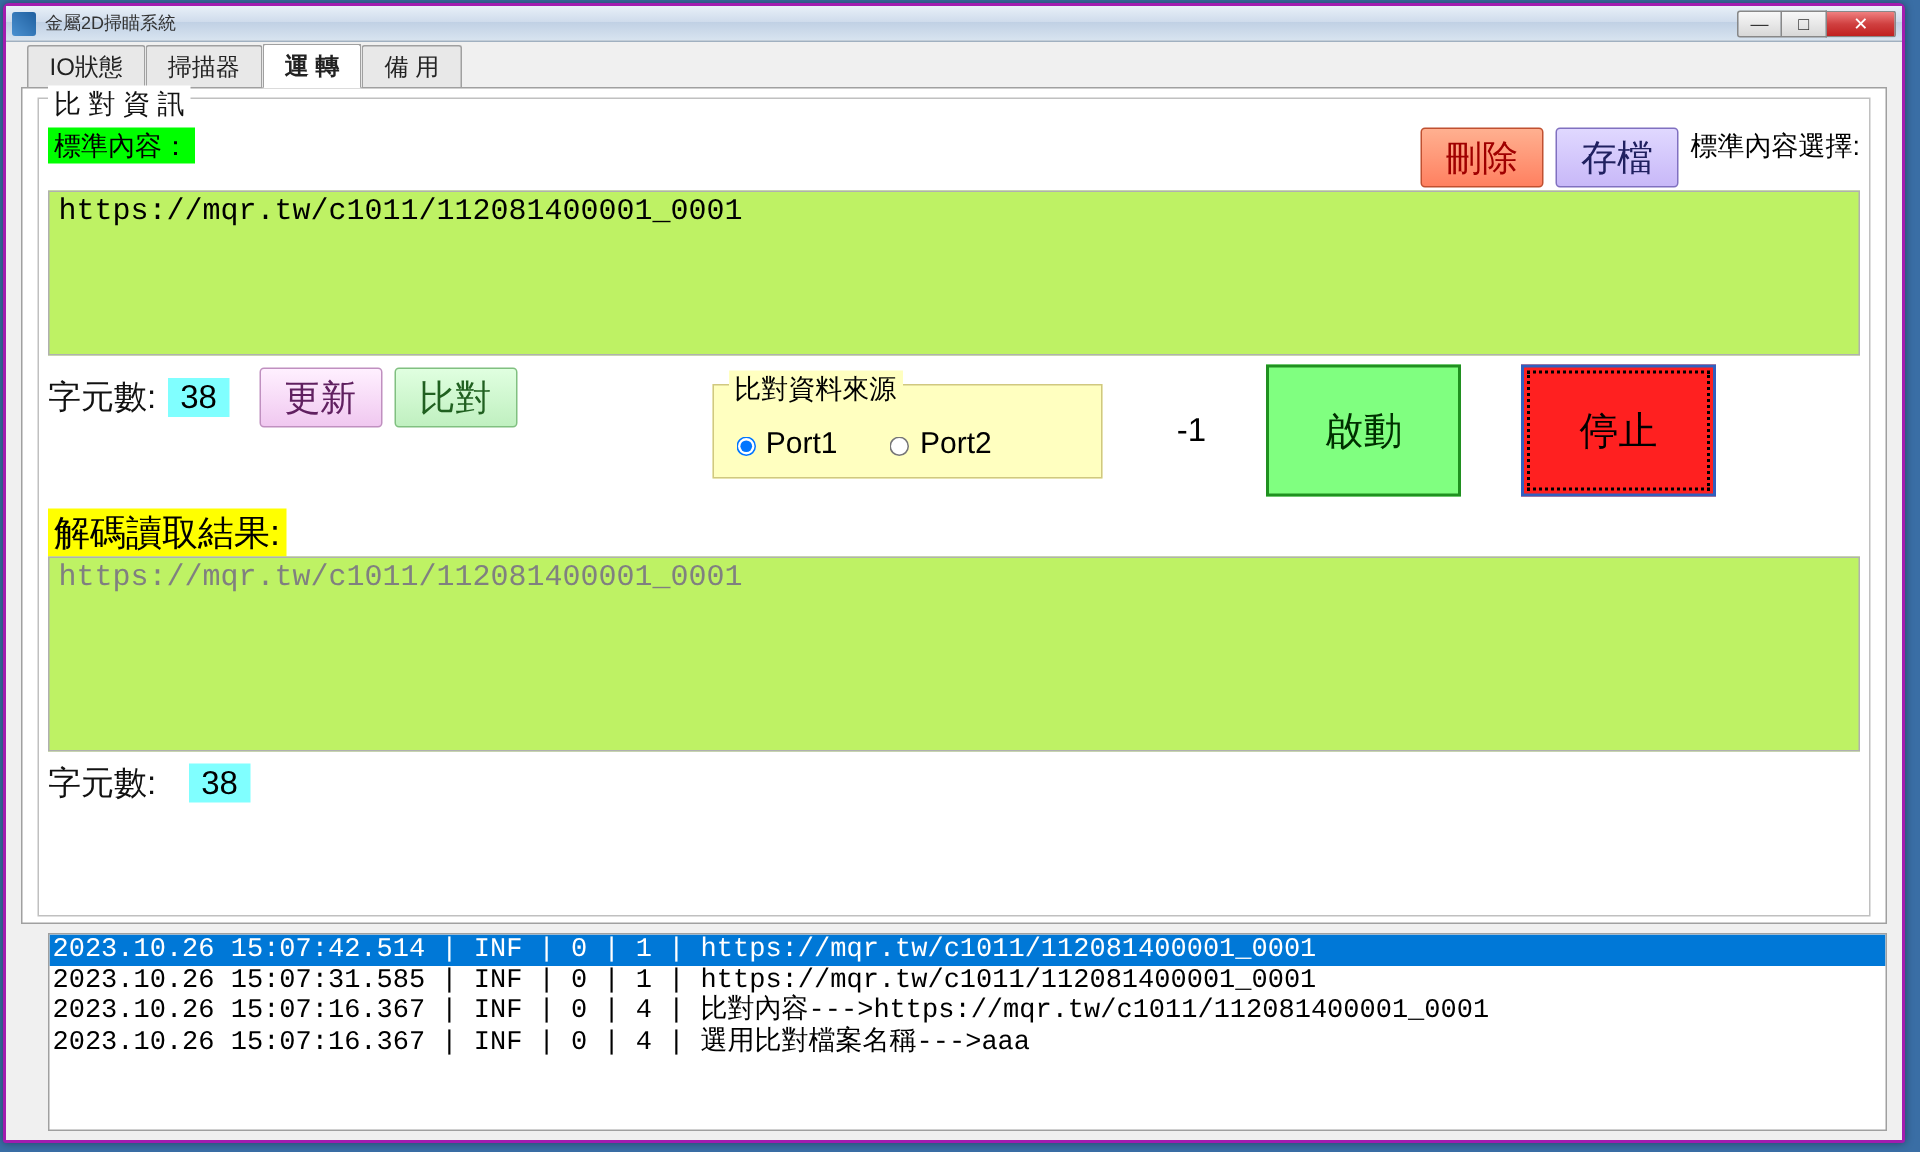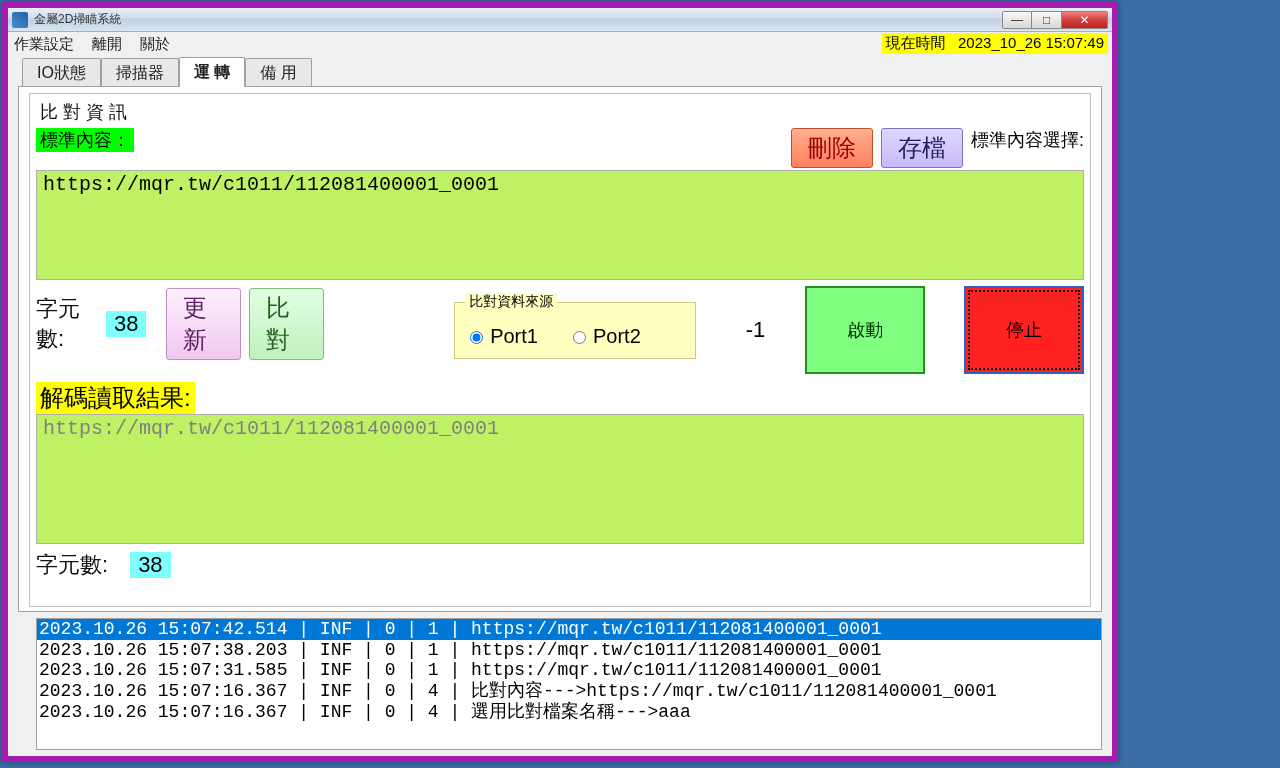--- a/index.html
+++ b/index.html
@@ -5,25 +5,25 @@
   * { box-sizing: border-box; }
   html, body {
     margin: 0; padding: 0;
     font-family: "Microsoft JhengHei", "PMingLiU", sans-serif;
     font-size: 14px;
     background: linear-gradient(to bottom, #3a6ea5 0%, #3a6ea5 100%);
     width: 1280px; height: 768px;
     overflow: hidden;
   }
   .window {
-    width: 1116px;
+    width: 1268px;
     height: 760px;
     margin: 2px;
     background: #f0f0f0;
-    border: 6px solid #a21caf;
+    border: 2px solid #a21caf;
     border-radius: 4px 4px 2px 2px;
     box-shadow: 0 0 6px rgba(0,0,0,0.4);
     display: flex;
     flex-direction: column;
     position: relative;
   }
   .titlebar {
     height: 24px;
     background: linear-gradient(to bottom, #e8f0f8 0%, #d0dcec 45%, #c0d0e4 46%, #d8e4f0 100%);
     border-bottom: 1px solid #a0b0c0;
@@ -101,21 +101,21 @@
     margin: 0 10px 4px 10px;
     background: #fff;
     border: 1px solid #a0a0a0;
     padding: 6px 10px 4px 10px;
     display:flex;
     flex-direction:column;
     position: relative;
   }
   .fieldset {
     border: 1px solid #c0c0c0;
-    padding: 20px 6px 6px 6px;
+    padding: 5px 6px 6px 6px;
     margin-top: 0;
     flex: 1;
     display:flex;
     flex-direction:column;
     position: relative;
   }
   .legend {
     position: relative;
     top: -14px;
     background: #fff;
@@ -217,30 +217,30 @@
     width: 260px;
     position: relative;
     margin-left: 120px;
   }
   .port-legend {
     position: relative;
     top: -14px;
     background: #ffffc0;
     width: fit-content;
     padding: 0 4px;
-    font-size: 14px;
+    font-size: 18px;
     color:#000;
     margin-bottom: -6px;
   }
   .port-opts { display:flex; gap: 30px; font-size: 20px; margin-top: 6px; }
   .port-opts label { display:flex; align-items:center; gap:4px; }
   .neg1 { font-size: 22px; margin: 0 30px 0 40px; }
   .bigbtn {
     width: 130px; height: 88px;
-    font-size: 18px;
+    font-size: 26px;
     border: 2px solid #888;
     display:flex; align-items:center; justify-content:center;
   }
   .bigbtn.start { background: #80ff80; border-color:#209020; color:#003000; }
   .bigbtn.stop  { background: #ff2020; border-color:#3060c0; color:#000000; outline: 2px dotted #000; outline-offset: -6px;}
   .log-box {
     margin: 2px 10px 6px 28px;
     border: 1px solid #a0a0a0;
     height: 132px;
     background:#fff;
@@ -264,30 +264,20 @@
   <div class="titlebar">
     <div class="app-icon"></div>
     <div class="title-text">金屬2D掃瞄系統</div>
     <div class="winbtns">
       <div class="winbtn min">—</div>
       <div class="winbtn max">□</div>
       <div class="winbtn close">✕</div>
     </div>
   </div>
 
-  <div class="menubar">
-    <span class="mitem">作業設定</span>
-    <span class="mitem">離開</span>
-    <span class="mitem">關於</span>
-    <span class="time-badge">
-      <span>現在時間</span>
-      &nbsp;
-      <span>2023_10_26 15:07:49</span>
-    </span>
-  </div>
 
   <div class="tabs">
     <div class="tab">IO狀態</div>
     <div class="tab">掃描器</div>
     <div class="tab active">運 轉</div>
     <div class="tab">備 用</div>
   </div>
 
   <div class="client">
     <div class="fieldset">
@@ -341,19 +331,18 @@
       <div class="count-row" style="margin-top:6px">
         <span class="count-label">字元數:</span>
         <span style="width:6px"></span>
         <span class="count-val">38</span>
       </div>
     </div>
   </div>
 
   <div class="log-box">
     <div class="log-row sel">2023.10.26 15:07:42.514 | INF | 0 | 1 | https://mqr.tw/c1011/112081400001_0001</div>
-    <div class="log-row">2023.10.26 15:07:38.203 | INF | 0 | 1 | https://mqr.tw/c1011/112081400001_0001</div>
     <div class="log-row">2023.10.26 15:07:31.585 | INF | 0 | 1 | https://mqr.tw/c1011/112081400001_0001</div>
     <div class="log-row">2023.10.26 15:07:16.367 | INF | 0 | 4 | 比對內容---&gt;https://mqr.tw/c1011/112081400001_0001</div>
     <div class="log-row">2023.10.26 15:07:16.367 | INF | 0 | 4 | 選用比對檔案名稱---&gt;aaa</div>
   </div>
 
 </div>
 
 </body></html>

